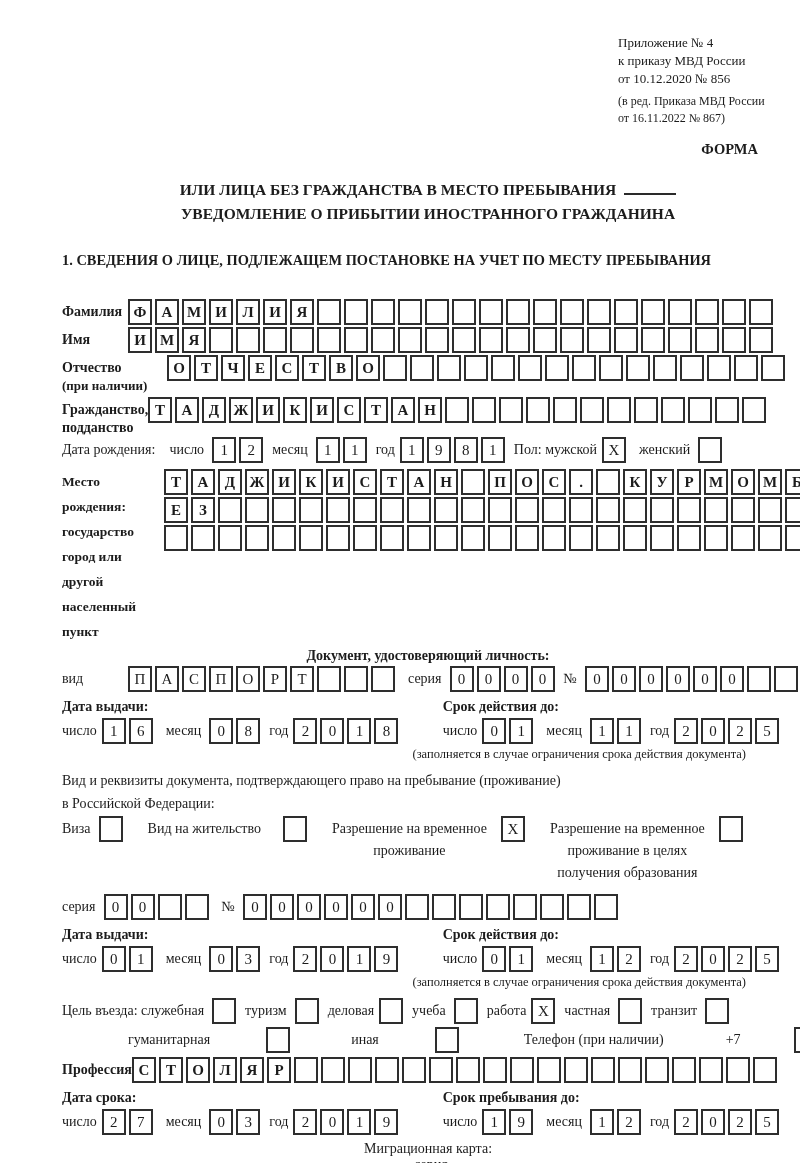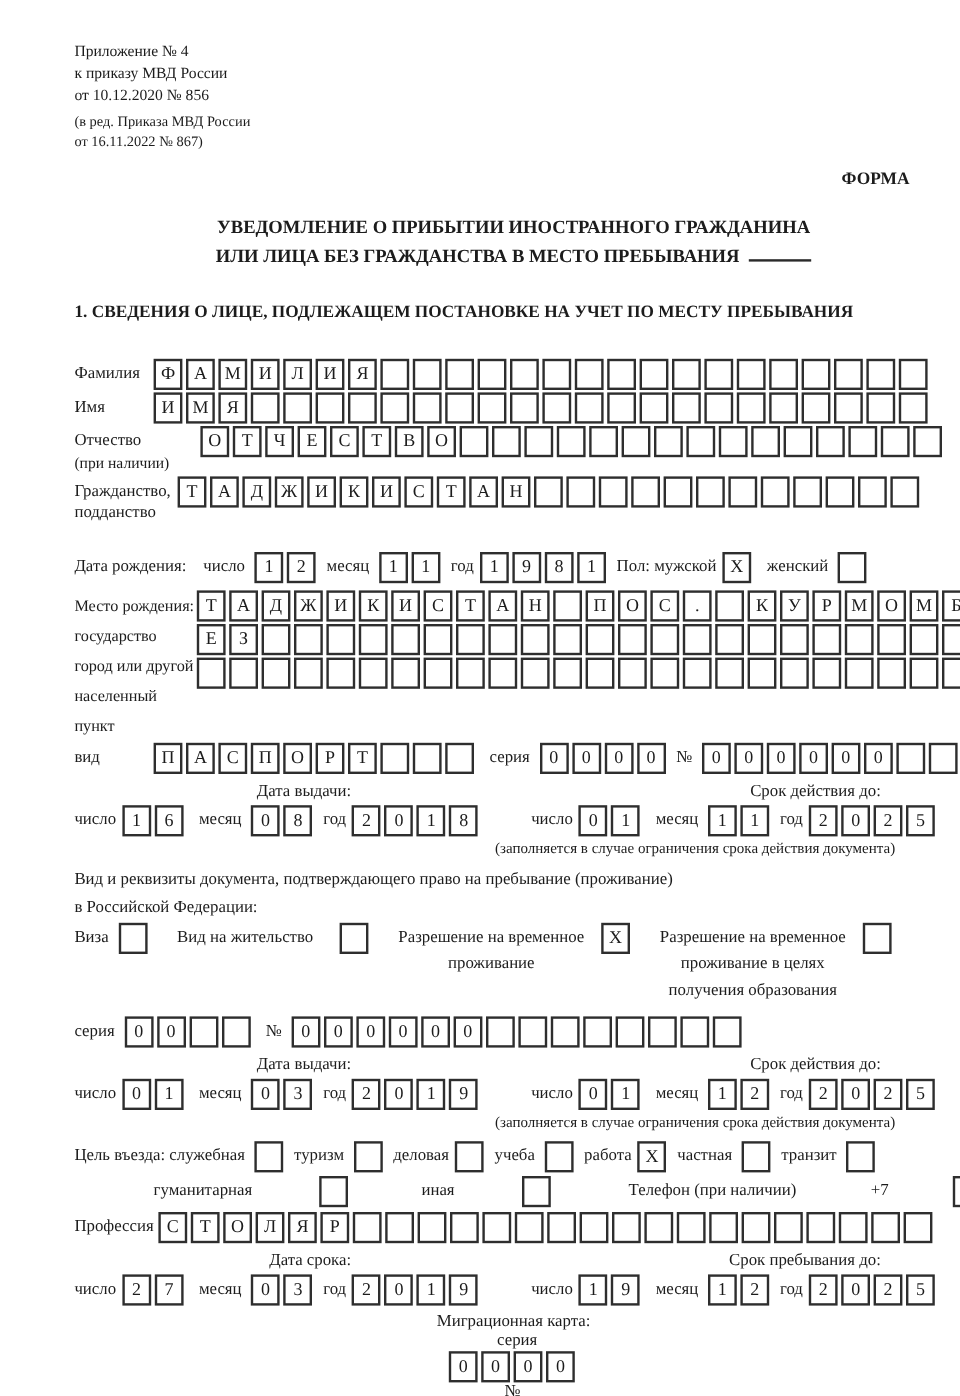--- a/index.html
+++ b/index.html
@@ -3,54 +3,54 @@
 <meta charset="utf-8">
 <style>
   html,body { margin:0; padding:0; background:#ffffff; }
   .page {
     width:800px; min-height:1163px; box-sizing:border-box;
     padding:34px 6px 20px 62px;
     font-family:"Liberation Serif","DejaVu Serif",serif;
     color:#1c1c1c; background:#fff;
   }
   
-  .header-block { font-size:13px; line-height:18px; }
+  .header-block { margin-left:556px; font-size:13px; line-height:18px; }
   .header-sub { font-size:12px; line-height:17px; margin-top:5px; }
   .forma { text-align:right; padding-right:36px; font-weight:bold; font-size:14.5px; margin-top:14px; }
   
   .title { text-align:center; font-weight:bold; font-size:15.5px; line-height:24px; margin-top:20px; }
   .title-underline { display:inline-block; width:52px; border-bottom:2px solid #2a2a2a; margin-left:8px; height:12px; }
   .section-heading { font-weight:bold; font-size:14.4px; margin-top:26px; }
   
   .cells { display:flex; flex:none; }
   .cell {
     width:24px; height:26px; border:2px solid #2e2e2e; box-sizing:border-box;
     display:inline-flex; align-items:center; justify-content:center;
     font-size:15px; margin-right:3px; flex:none; background:#fff;
   }
   
-  .frow { display:flex; align-items:flex-start; margin-top:2px; }
+  .frow { display:flex; align-items:flex-start; margin-top:2px;font-weight:bold; }
   .flabel { font-size:14px; line-height:18px; padding-top:4px; flex:none; }
   .flabel .sub { font-size:13px; }
   .w66 { width:66px; } .w70 { width:70px; } .w105 { width:105px; } .w86 { width:86px; }
   .lblcol { flex:none; font-size:13.5px; }
   .lblcol div { line-height:25px; }
   .lblcol-rep { width:112px; }
   .lblcol-rep div { line-height:19px; }
   .lblcol-bp { width:102px; }
   .boxcol .cells { margin-bottom:2px; }
   .mt-first { margin-top:30px; }
   
   .inline { display:flex; align-items:center; }
   .t { font-size:14px; flex:none; }
   .ml6 { margin-left:6px; } .ml10 { margin-left:10px; } .ml14 { margin-left:14px; } .mr5 { margin-right:5px; } .mr8 { margin-right:8px; }
   .center-bold { text-align:center; font-weight:bold; font-size:14px; margin-top:4px; }
   .two-col { display:flex; margin-top:6px; }
   .col-l { flex:0 0 52%; } .col-r { flex:1; }
-  .dh { text-align:right; font-size:14px; line-height:18px; margin-bottom:2px; }
+  .dh { text-align:left; font-size:14px; line-height:18px; margin-bottom:2px;font-weight:bold; }
   .dh-l { padding-right:150px; } .dh-r { padding-right:60px; }
   .note-right { font-size:12.5px; text-align:right; padding-right:48px; margin-top:3px; }
   .intro { font-size:14px; line-height:23px; margin-top:7px; white-space:pre-line; }
   
   .chk-row { display:flex; align-items:flex-start; margin-top:1px; }
   .chk-item { display:flex; align-items:flex-start; }
   .chk-label { font-size:14px; line-height:22px; padding-top:2px; }
   .chk-label-ml { text-align:center; white-space:pre-line; }
   .gap8 { width:8px; flex:none; } .gap14 { width:14px; flex:none; } .gap22 { width:22px; flex:none; }
 </style>
@@ -64,24 +64,24 @@
     <div>к приказу МВД России</div>
     <div>от 10.12.2020 № 856</div>
     <div class="header-sub">
       <div>(в ред. Приказа МВД России</div>
       <div>от 16.11.2022 № 867)</div>
     </div>
   </div>
   <div class="forma">ФОРМА</div>
 
   <div class="title">
-    <div>УВЕДОМЛЕНИЕ О ПРИБЫТИИ ИНОСТРАННОГО ГРАЖДАНИНА</div>
     <div>
       <span>ИЛИ ЛИЦА БЕЗ ГРАЖДАНСТВА В МЕСТО ПРЕБЫВАНИЯ</span><span class="title-underline"></span>
     </div>
+    <div>УВЕДОМЛЕНИЕ О ПРИБЫТИИ ИНОСТРАННОГО ГРАЖДАНИНА</div>
   </div>
 
   <div class="section-heading">1. СВЕДЕНИЯ О ЛИЦЕ, ПОДЛЕЖАЩЕМ ПОСТАНОВКЕ НА УЧЕТ ПО МЕСТУ ПРЕБЫВАНИЯ</div>
 
   <div class="frow mt-first">
     <div class="flabel w66">Фамилия</div>
     <div class="cells">
         <span class="cell">Ф</span>
         <span class="cell">А</span>
         <span class="cell">М</span>
@@ -196,21 +196,21 @@
         <span class="cell"></span>
         <span class="cell"></span>
         <span class="cell"></span>
         <span class="cell"></span>
         <span class="cell"></span>
         <span class="cell"></span>
         <span class="cell"></span>
       </div>
   </div>
 
-  <div class="inline" style="margin-top:23px;">
+  <div class="inline" style="margin-top:0;">
     <span class="t">Дата рождения:</span>
     <span class="t ml14 mr8">число</span>
     <span class="cells">
         <span class="cell">1</span>
         <span class="cell">2</span>
       </span>
     <span class="t ml6 mr8">месяц</span>
     <span class="cells">
         <span class="cell">1</span>
         <span class="cell">1</span>
@@ -314,20 +314,21 @@
           <span class="cell"></span>
           <span class="cell"></span>
           <span class="cell"></span>
           <span class="cell"></span>
           <span class="cell"></span>
           <span class="cell"></span>
         </div>
     </div>
   </div>
 
+  <div class="center-bold">Документ, удостоверяющий личность:</div>
 
   <div class="inline" style="margin-top:2px;">
     <span class="t w66">вид</span>
     <span class="cells">
         <span class="cell">П</span>
         <span class="cell">А</span>
         <span class="cell">С</span>
         <span class="cell">П</span>
         <span class="cell">О</span>
         <span class="cell">Р</span>

